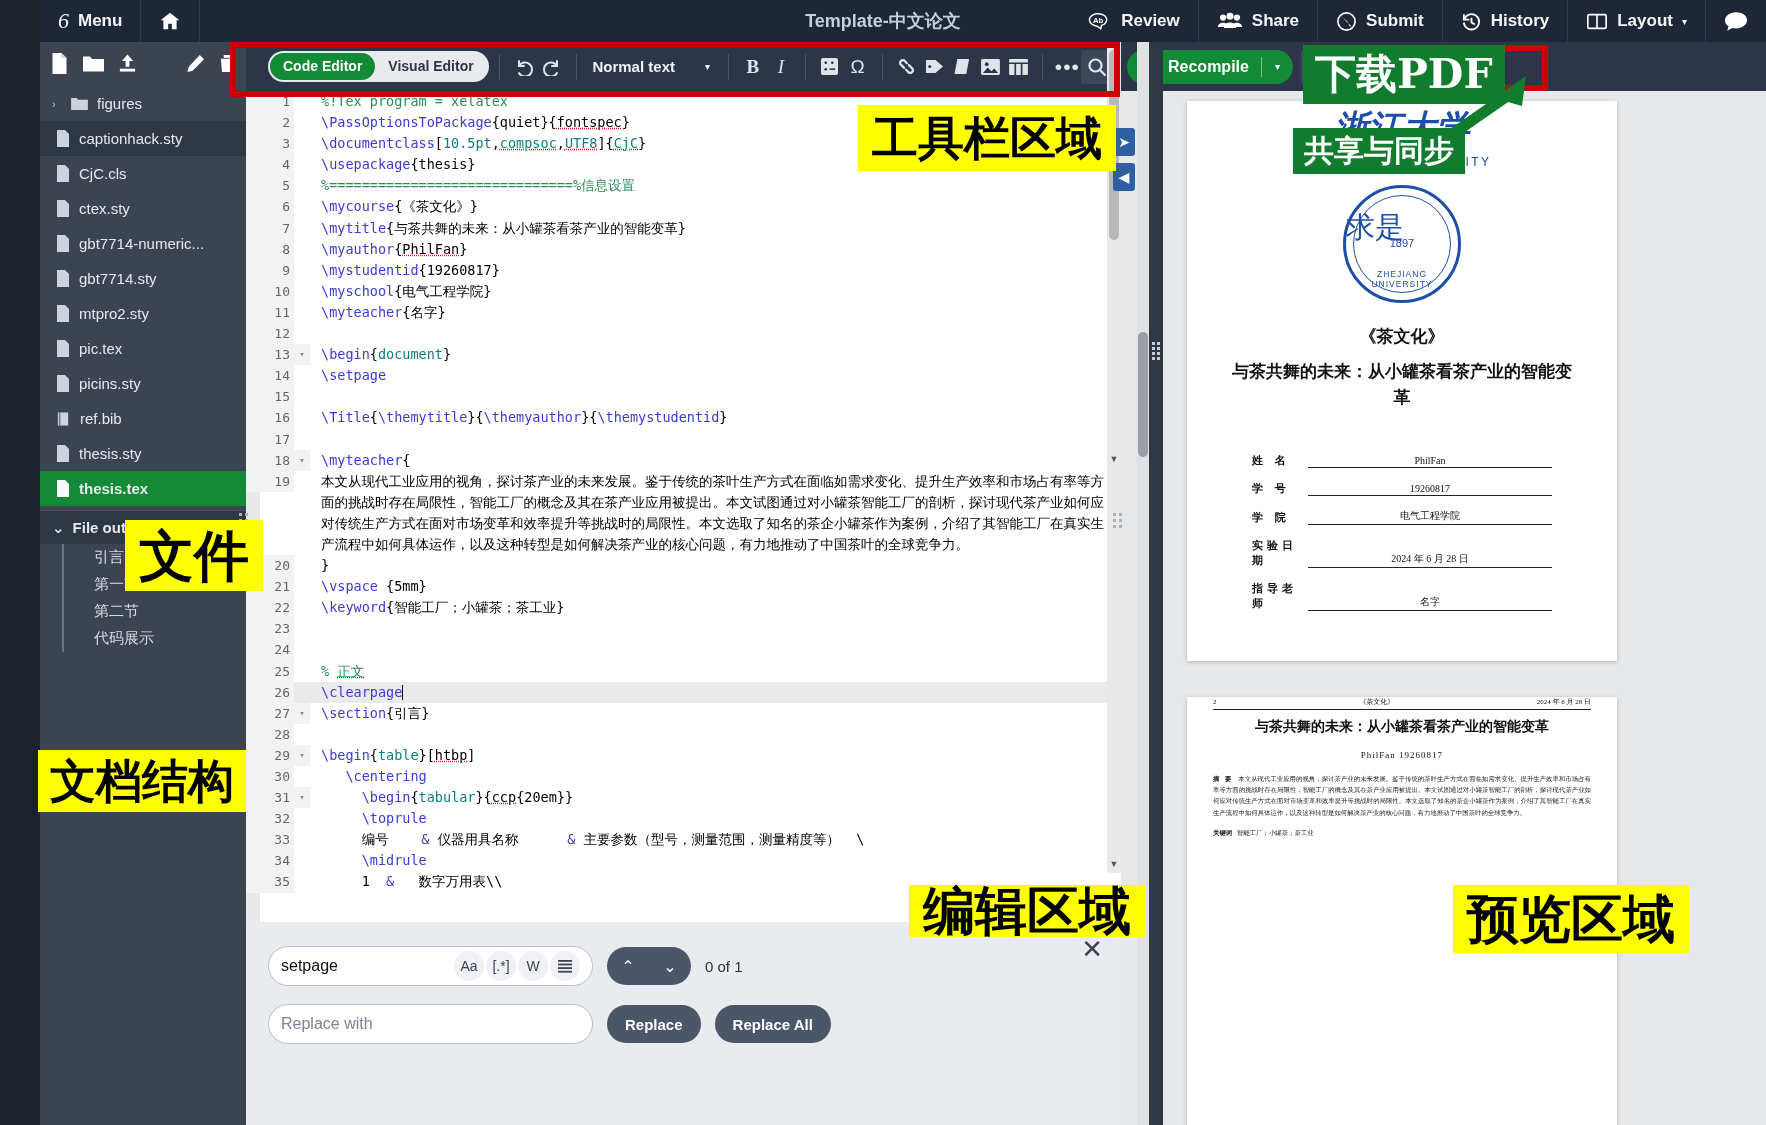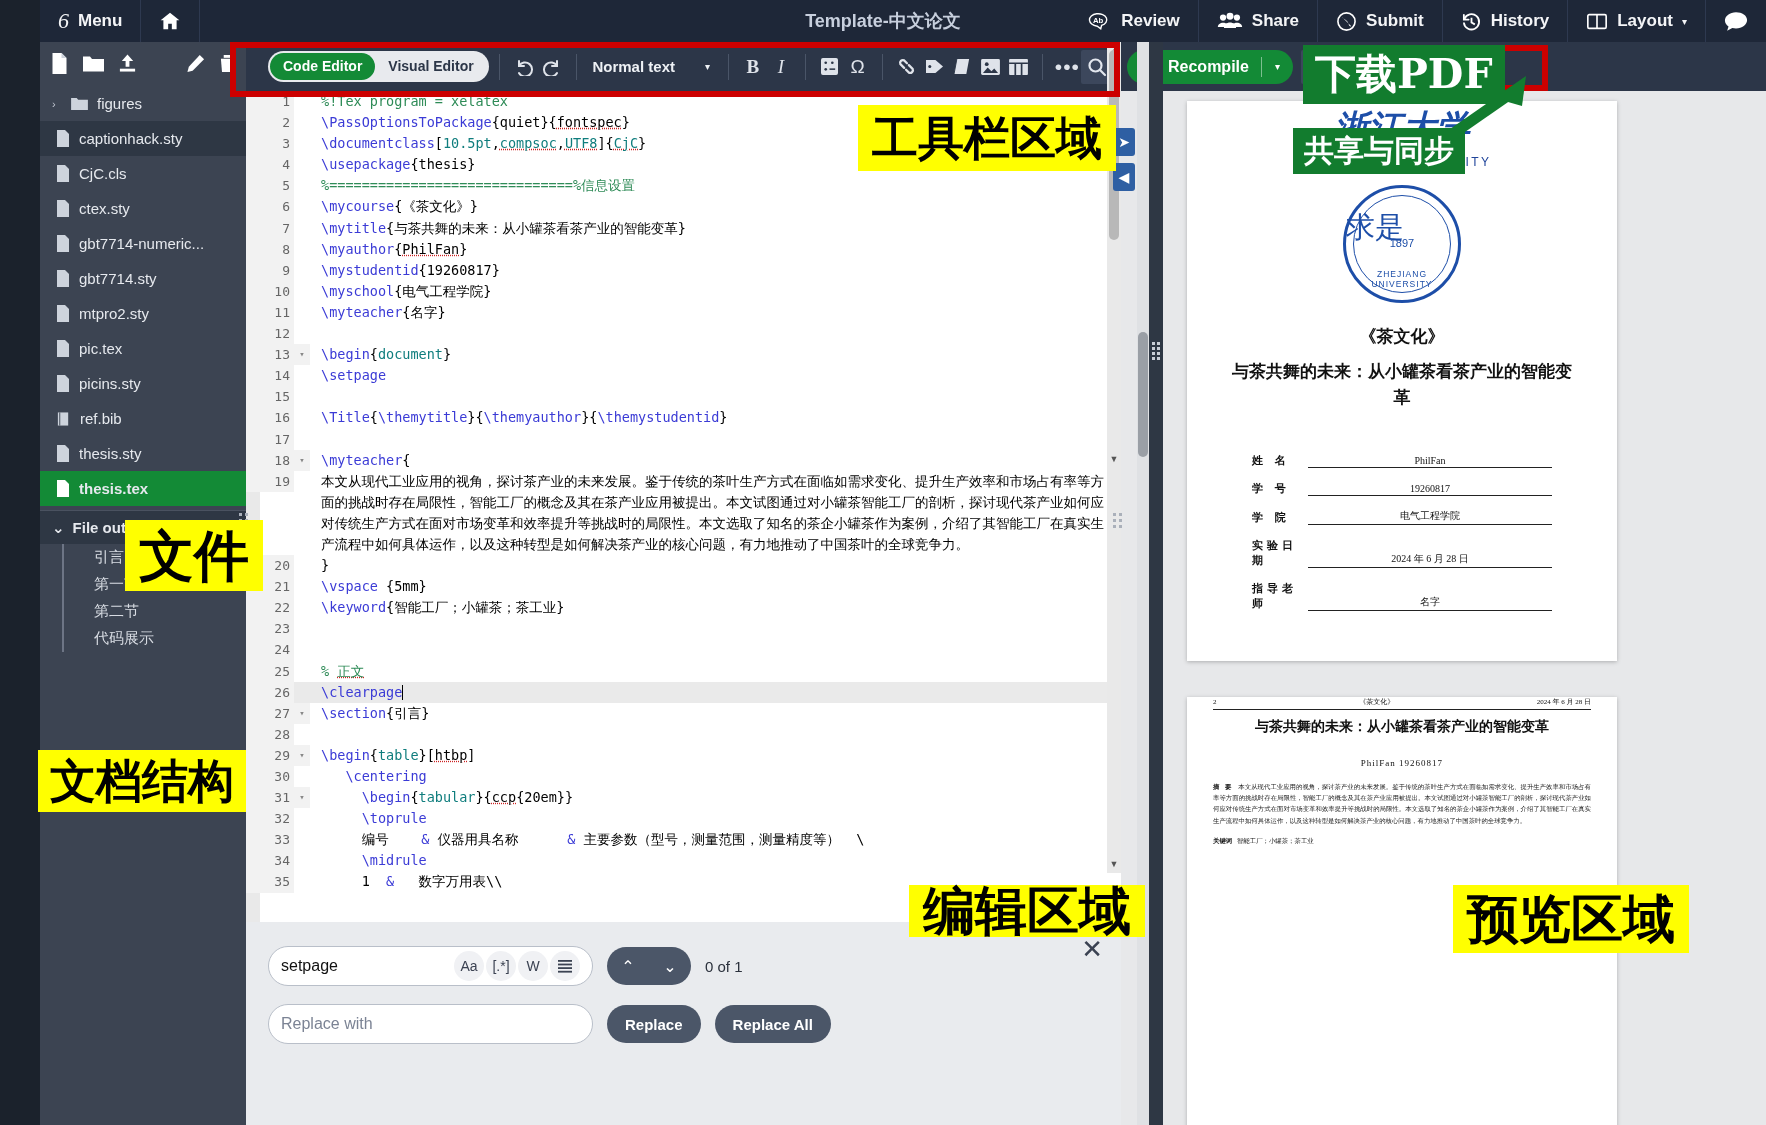--- a/index.html
+++ b/index.html
@@ -314,21 +314,21 @@
   .p2head {
     display: flex; justify-content: space-between; align-items: baseline;
     font-size: 7px; padding: 0 26px; margin-top: 36px;
   }
   .p2rule { border-top: 1px solid #222; margin: 2px 26px 0; }
   .p2title {
     text-align: center; font-size: 14px; font-weight: bold;
     margin-top: 8px; font-family: "DejaVu Serif", serif;
   }
   .p2author {
-    text-align: center; font-size: 9px; margin-top: 22px;
+    text-align: center; font-size: 9px; margin-top: 14px;
     letter-spacing: 1px;
   }
   .p2abs {
     font-size: 6.4px; line-height: 1.75; text-align: justify;
     margin: 13px 26px 0; color: #1a1a1a;
   }
   .p2abs b { font-weight: bold; letter-spacing: 2px; }
   .p2kw { font-size: 6.4px; margin: 11px 26px 0; }
   .pdf-scrollbar {
     position: absolute; left: 16px; top: 0; width: 12px; height: 1083px;

